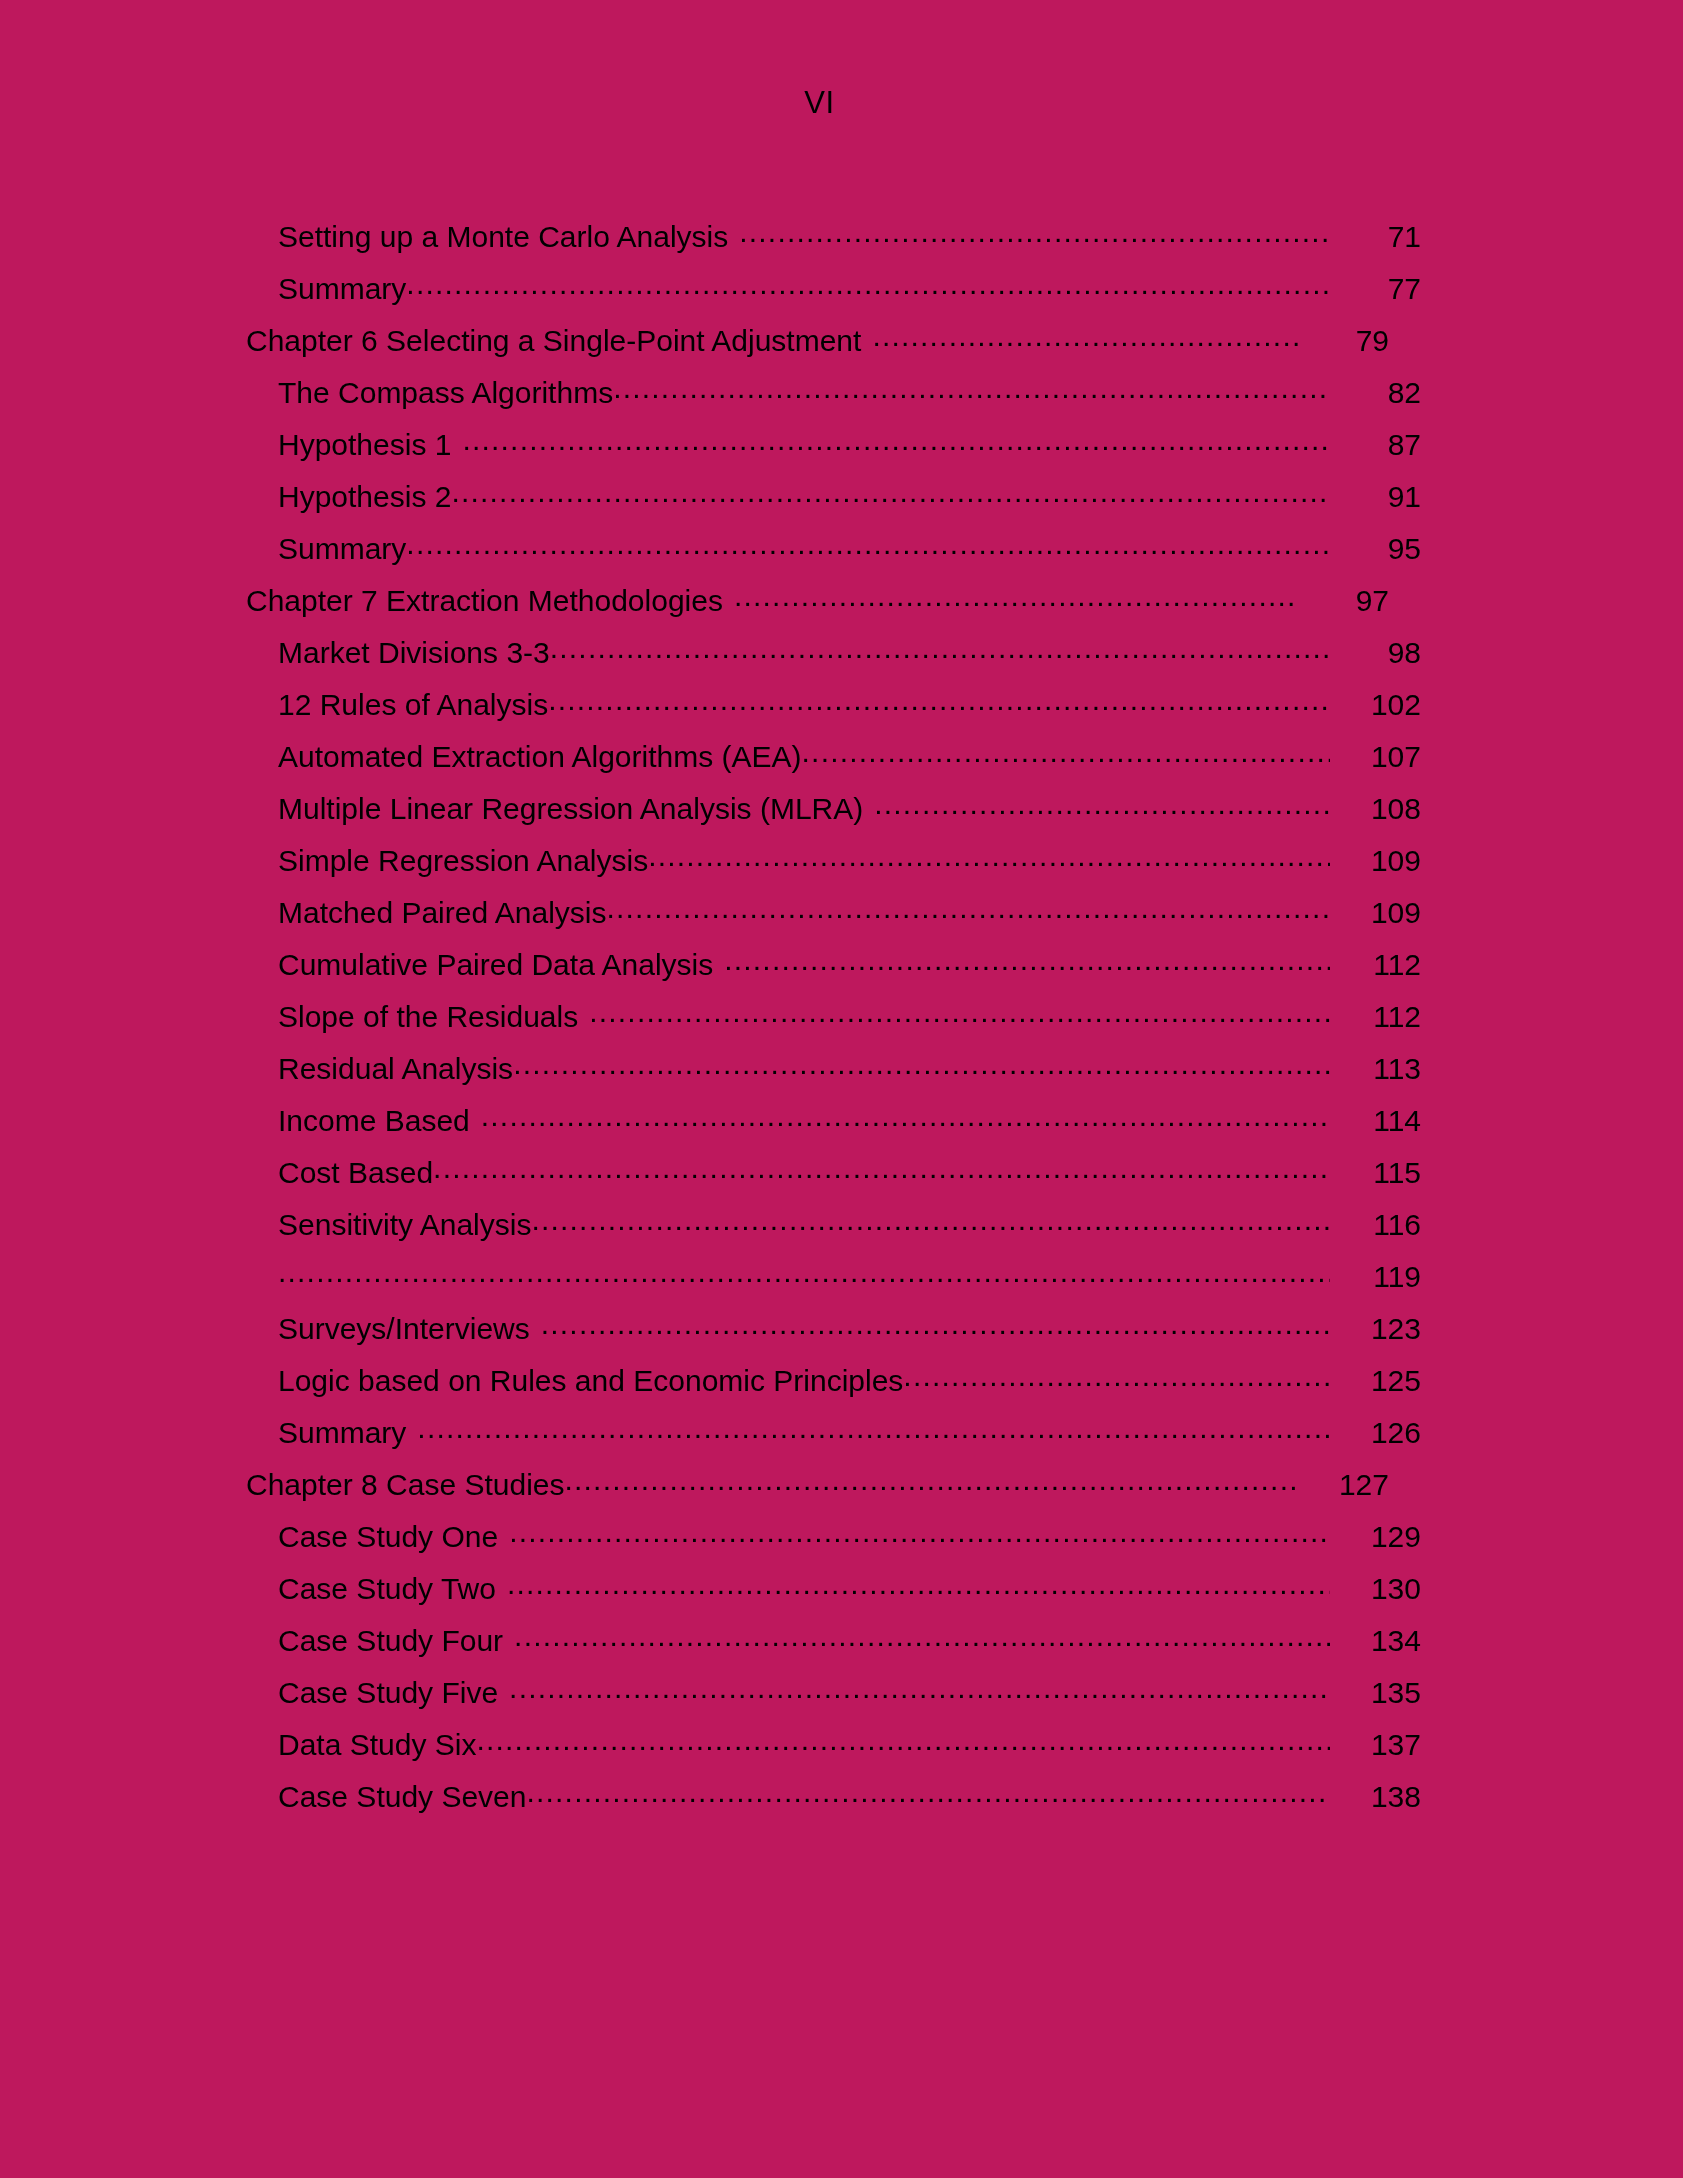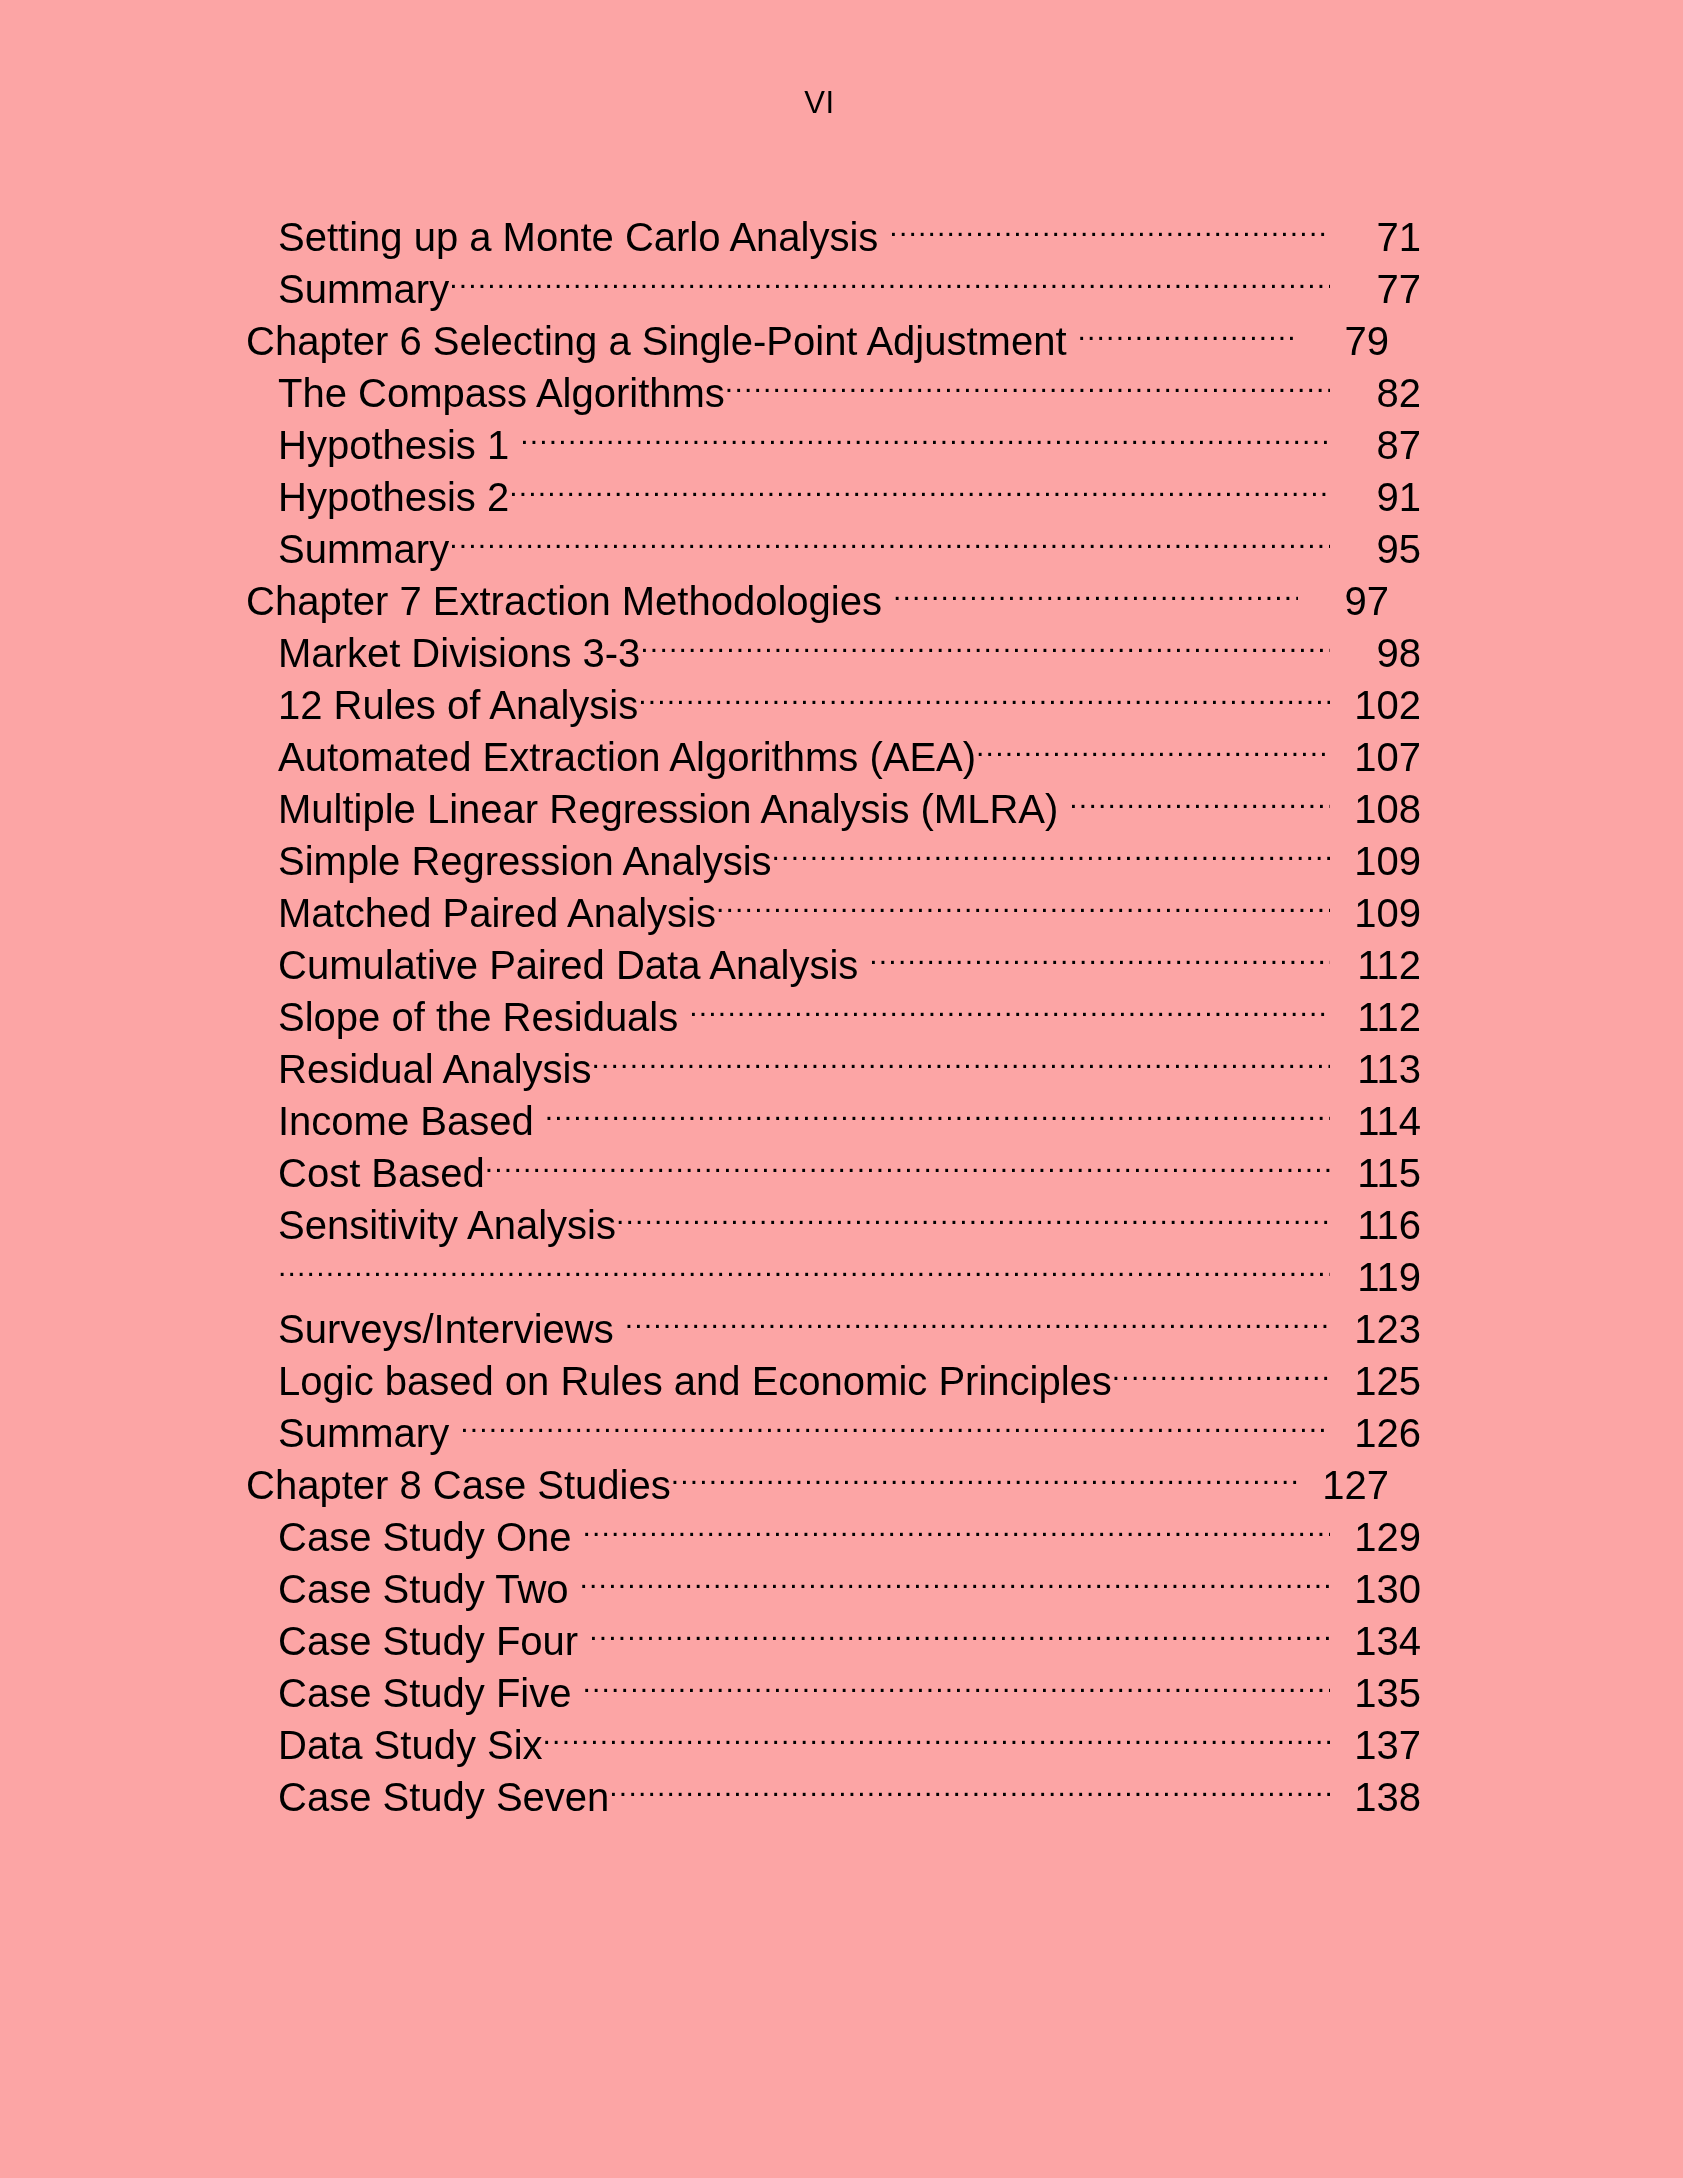--- a/index.html
+++ b/index.html
@@ -4,21 +4,21 @@
 <style>
   html, body {
     margin: 0;
     padding: 0;
     background: #ffffff;
   }
   .page {
     position: relative;
     width: 1683px;
     height: 2178px;
-    background: #fca5a5;
+    background: #be185d;
     font-family: "Liberation Sans", sans-serif;
     color: #000000;
     box-sizing: border-box;
     overflow: hidden;
   }
 
   
   .running-head {
     position: absolute;
     top: 85px;
@@ -41,21 +41,21 @@
     top: 211px;
     left: 246px;
     width: 1143px;
   }
 
   .toc-entry {
     display: flex;
     align-items: baseline;
     width: 100%;
     height: 52px;
-    font-size: 40px;
+    font-size: 30px;
     line-height: 52px;
     white-space: nowrap;
   }
 
   
   .toc-entry.level-2 {
     padding-left: 32px;
   }
 
   .entry-title {

